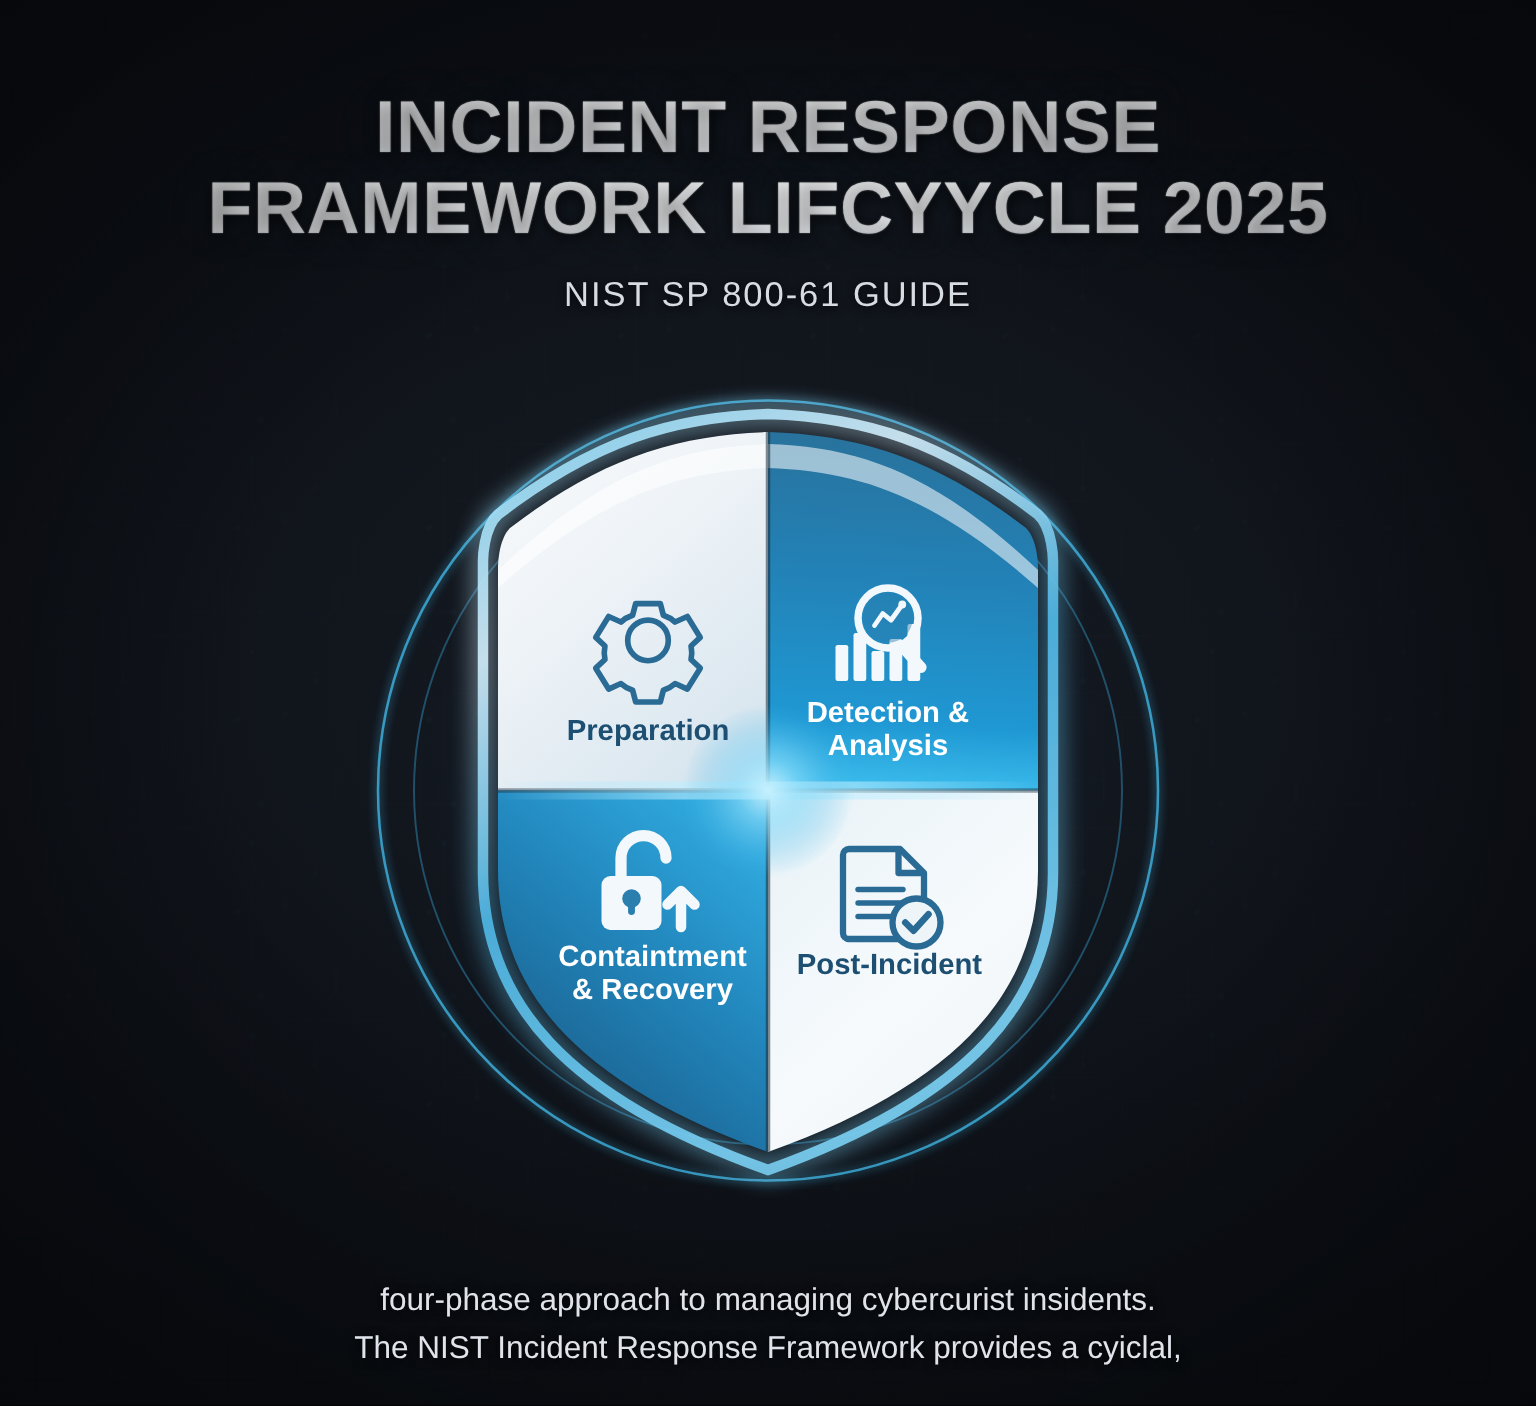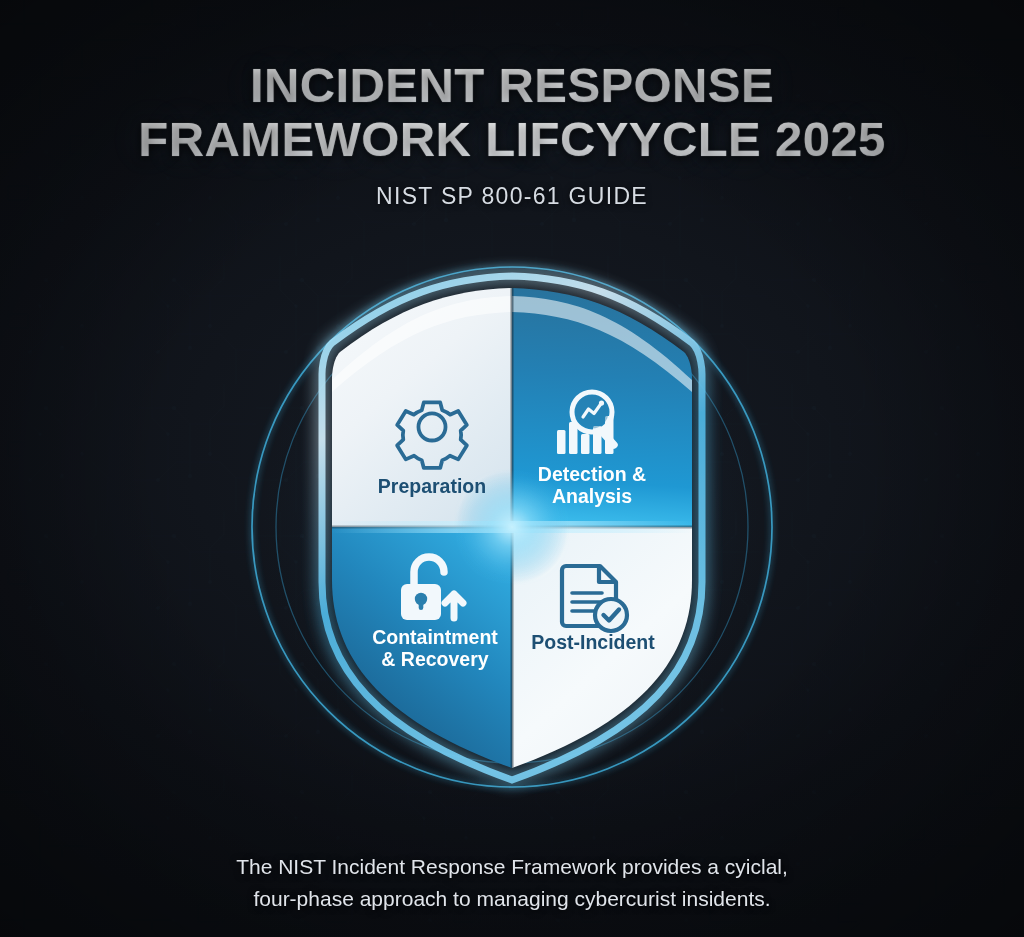--- a/index.html
+++ b/index.html
@@ -327,17 +327,17 @@
     <text class="q-label light" text-anchor="middle" x="435" y="644">Containtment</text>
     <text class="q-label light" text-anchor="middle" x="435" y="666">&amp; Recovery</text>
 
     <text class="q-label dark" text-anchor="middle" x="593" y="649">Post-Incident</text>
   </svg>
   </div>
 
   <div class="vignette"></div>
 
   <div class="footer">
+    <p>four-phase approach to managing cybercurist insidents.</p>
     <p>The NIST Incident Response Framework provides a cyiclal,</p>
-    <p>four-phase approach to managing cybercurist insidents.</p>
   </div>
 
 </div>
 
 </body></html>

